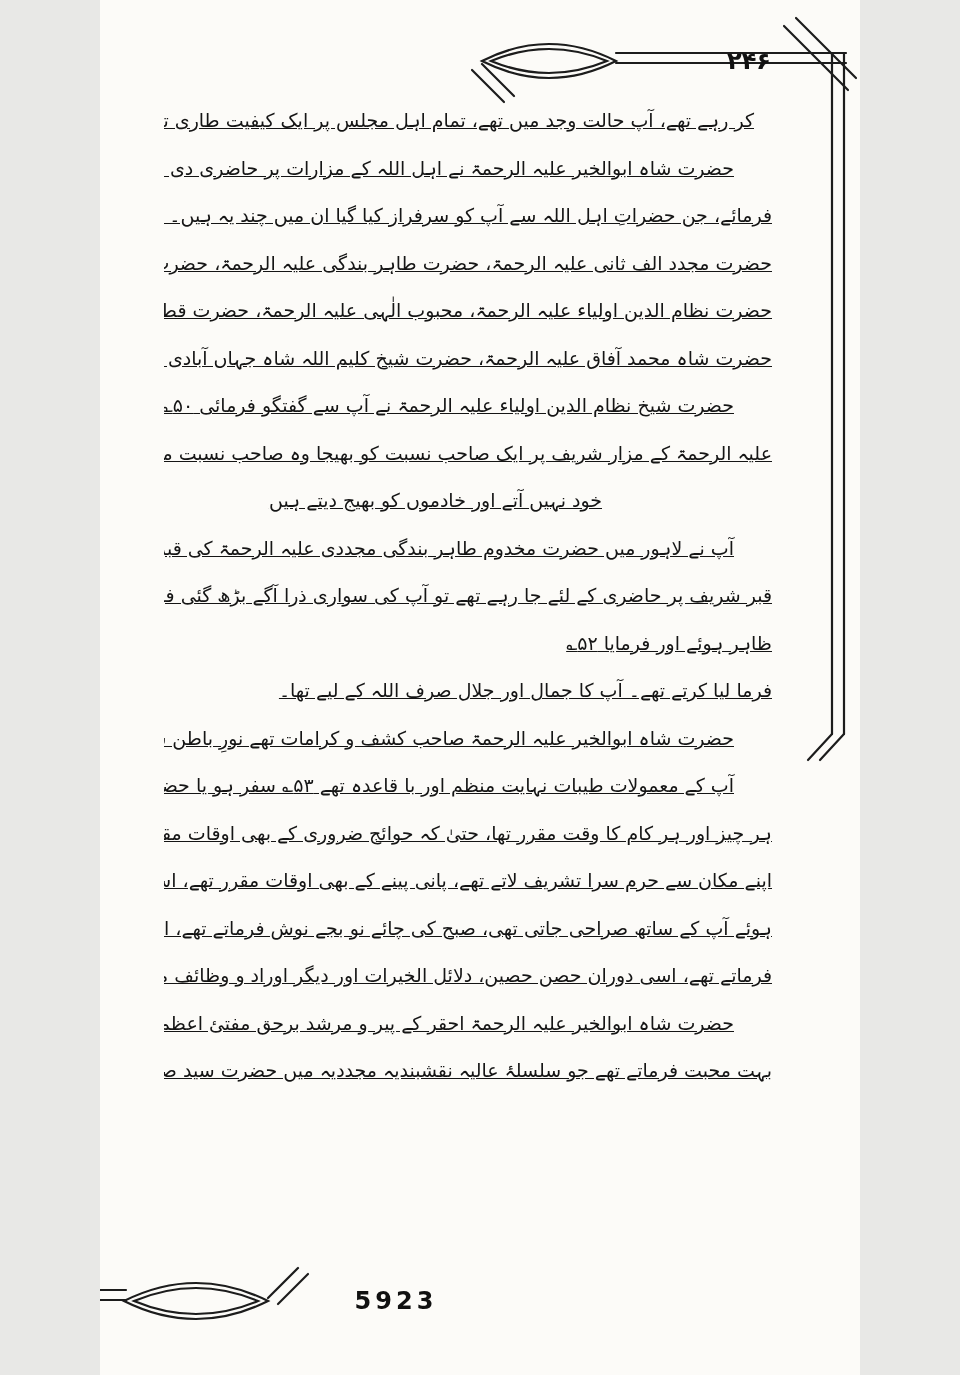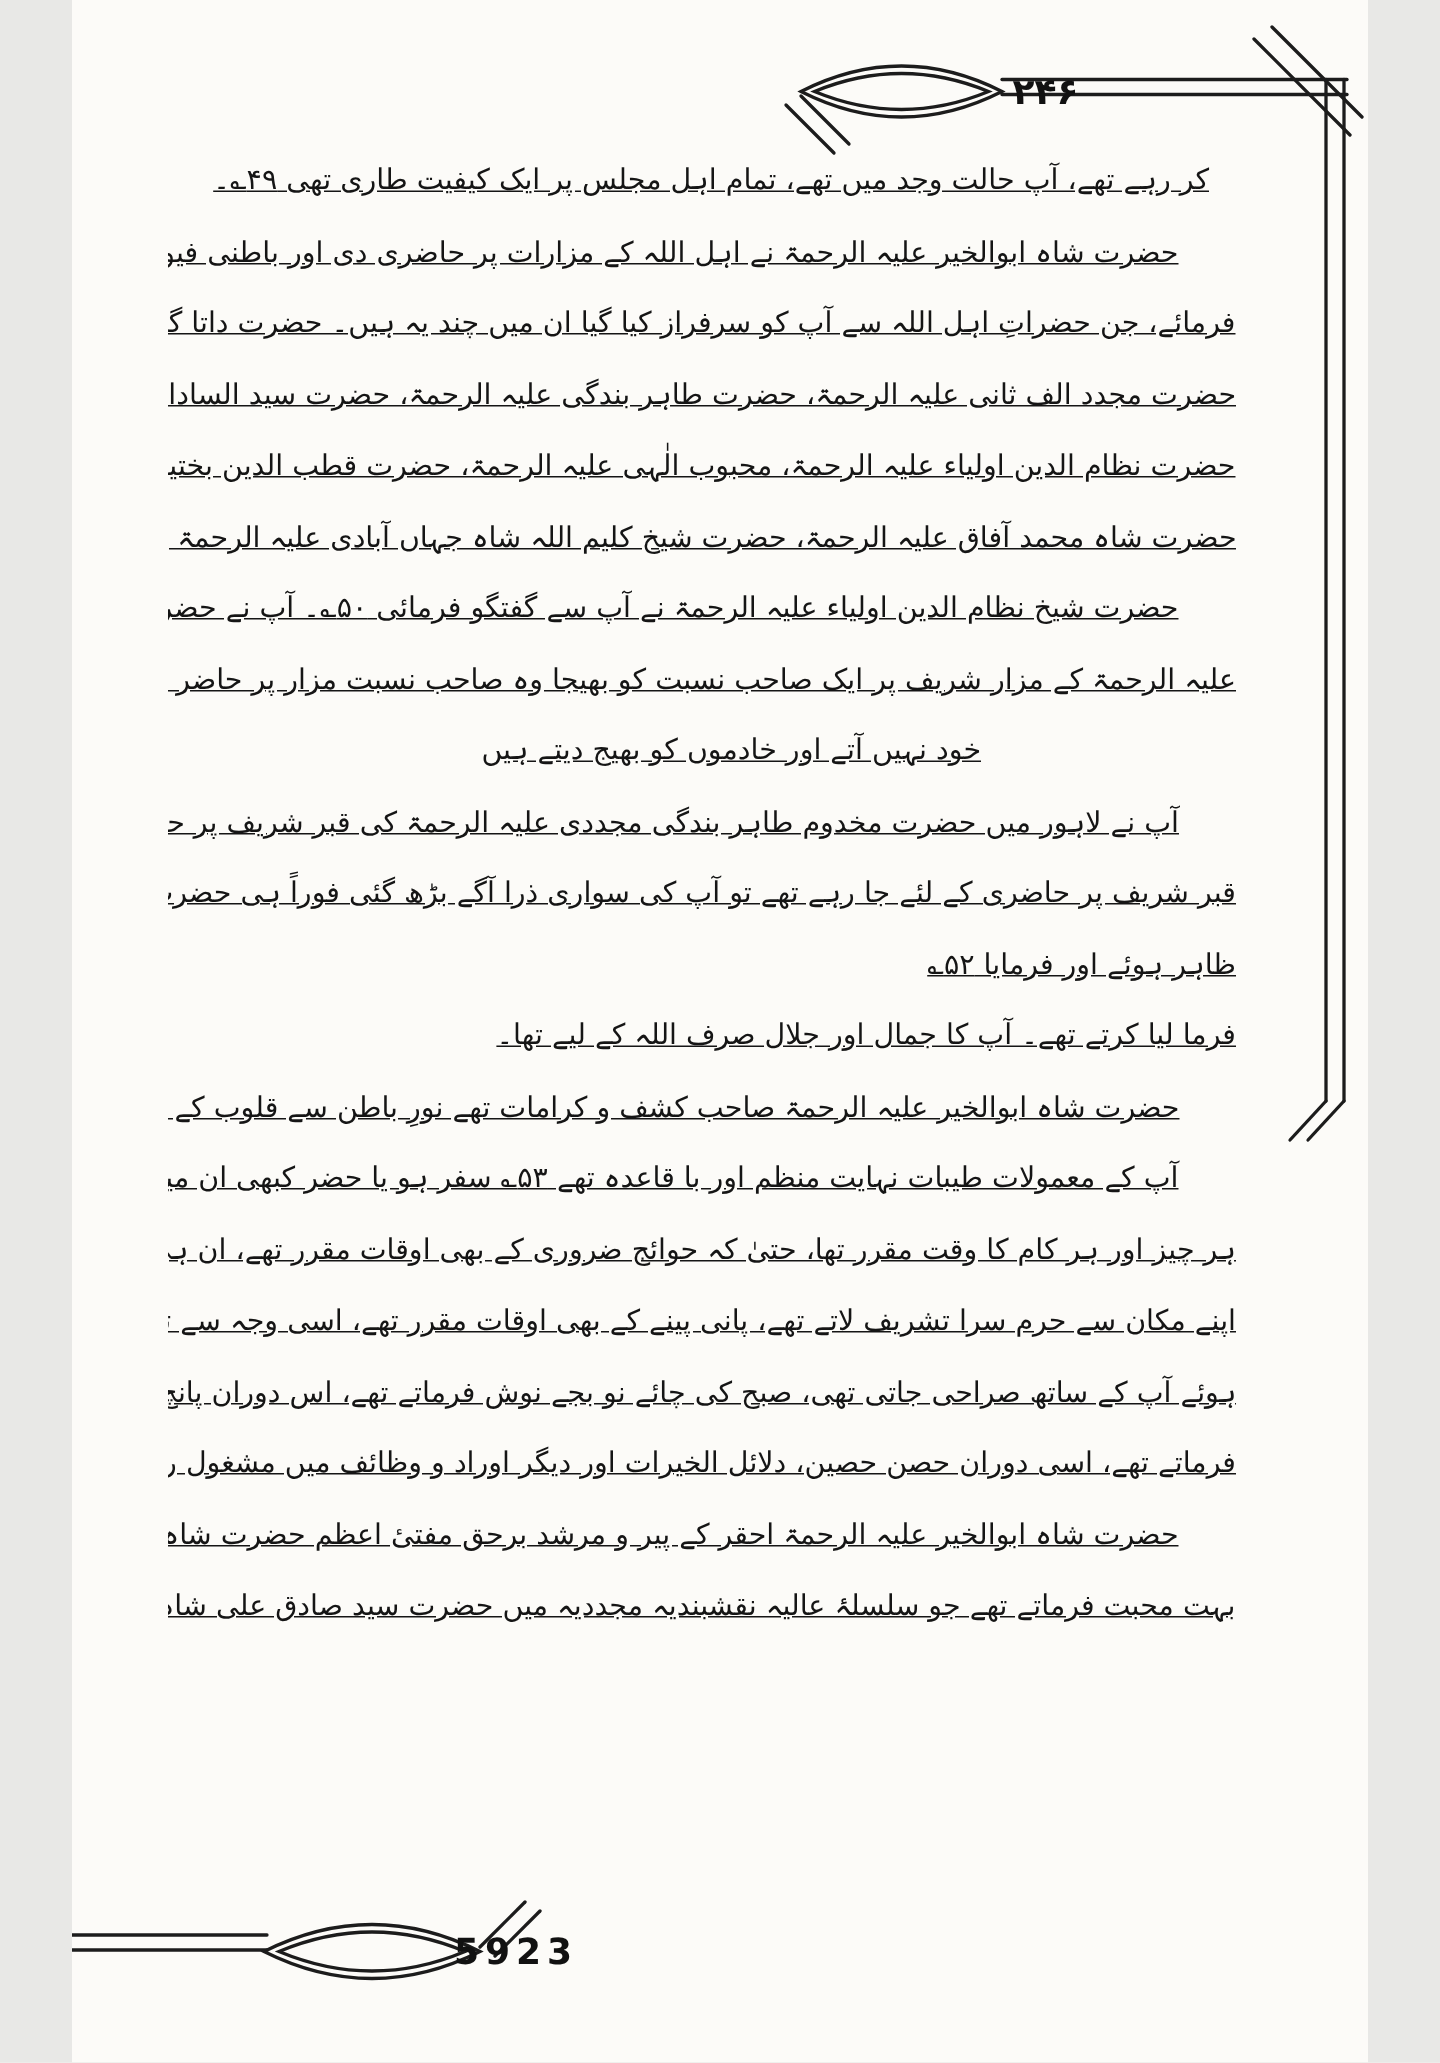--- a/index.html
+++ b/index.html
@@ -2,21 +2,21 @@
 <html lang="ur" dir="rtl"><head>
 <meta charset="utf-8">
 <style>
   html, body {
     margin: 0;
     padding: 0;
     background: #e8e8e6;
   }
   .scan-page {
     position: relative;
-    width: 864px;
+    width: 760px;
     height: 1375px;
     margin: 0 auto;
     background: #fcfbf8;
     overflow: hidden;
     font-family: "DejaVu Sans", sans-serif;
     color: #161616;
   }
   .ornament-svg {
     position: absolute;
     inset: 0;

